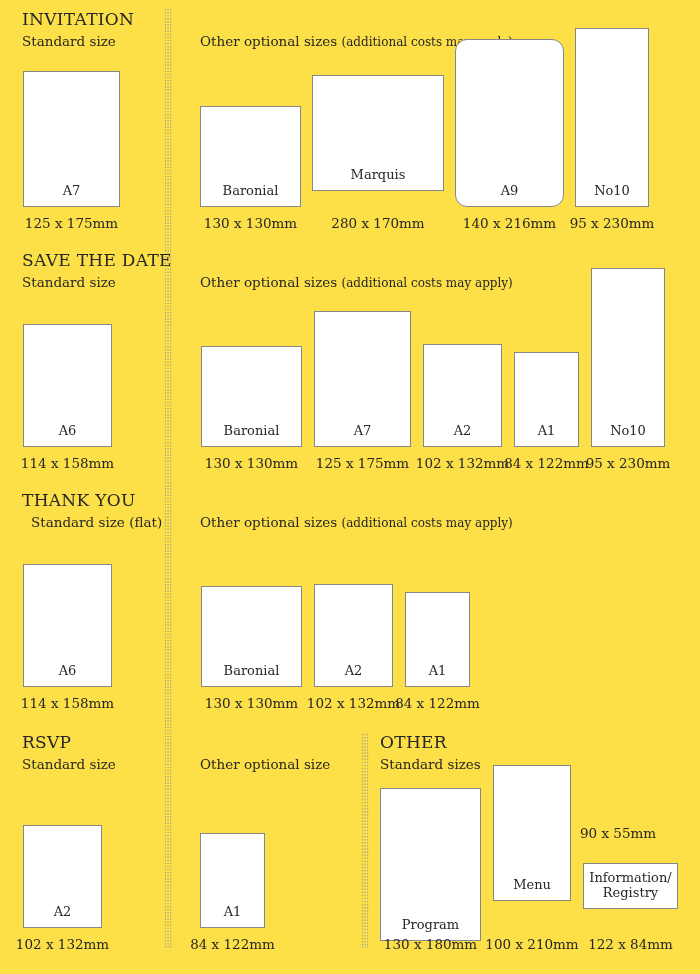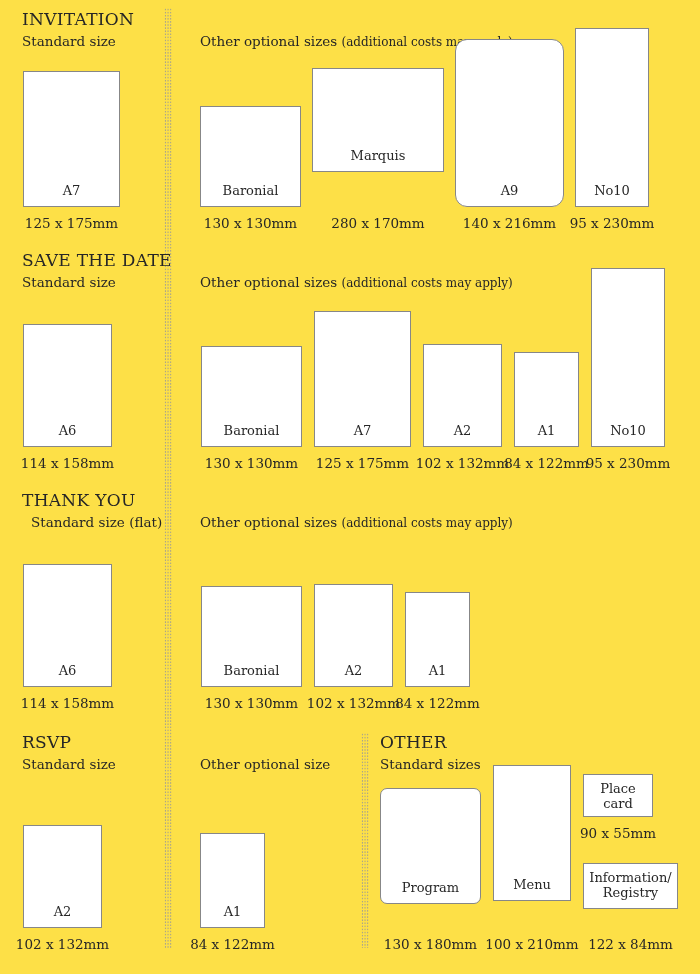--- a/index.html
+++ b/index.html
@@ -38,21 +38,21 @@
     <div class="section-subheading" style="left: 22px; top: 33px;">Standard size</div>
     <div class="optional-heading" style="left: 200px; top: 33px;"><span>Other optional sizes</span> <span class="note">(additional costs may apply)</span></div>
     <div class="card-rect" style="left: 23px; top: 71px; width: 97px; height: 136px;">
       <div class="card-label">A7</div>
     </div>
     <div class="size-label" style="left: -28.5px; top: 216px;">125 x 175mm</div>
     <div class="card-rect" style="left: 200px; top: 106px; width: 101px; height: 101px;">
       <div class="card-label">Baronial</div>
     </div>
     <div class="size-label" style="left: 150.5px; top: 216px;">130 x 130mm</div>
-    <div class="card-rect" style="left: 312px; top: 68px; width: 132px; height: 104px;">
+    <div class="card-rect" style="left: 312px; top: 75px; width: 132px; height: 116px;">
       <div class="card-label">Marquis</div>
     </div>
     <div class="size-label" style="left: 278px; top: 216px;">280 x 170mm</div>
     <div class="card-rect" style="left: 455px; top: 39px; width: 109px; height: 168px; border-radius: 12px;">
       <div class="card-label">A9</div>
     </div>
     <div class="size-label" style="left: 409.5px; top: 216px;">140 x 216mm</div>
     <div class="card-rect" style="left: 575px; top: 28px; width: 74px; height: 179px;">
       <div class="card-label">No10</div>
     </div>
@@ -109,31 +109,27 @@
     <div class="card-rect" style="left: 23px; top: 825px; width: 79px; height: 103px;">
       <div class="card-label">A2</div>
     </div>
     <div class="size-label" style="left: -37.5px; top: 937px;">102 x 132mm</div>
     <div class="card-rect" style="left: 200px; top: 833px; width: 65px; height: 95px;">
       <div class="card-label">A1</div>
     </div>
     <div class="size-label" style="left: 132.5px; top: 937px;">84 x 122mm</div>
     <div class="section-heading" style="left: 380px; top: 732px;">OTHER</div>
     <div class="section-subheading" style="left: 380px; top: 756px;">Standard sizes</div>
-    <div class="card-rect" style="left: 380px; top: 788px; width: 101px; height: 116px; border-radius: 7px;">
+    <div class="card-rect" style="left: 380px; top: 788px; width: 101px; height: 153px;">
       <div class="card-label">Program</div>
     </div>
     <div class="size-label" style="left: 330.5px; top: 937px;">130 x 180mm</div>
     <div class="card-rect" style="left: 493px; top: 765px; width: 78px; height: 136px;">
       <div class="card-label">Menu</div>
     </div>
     <div class="size-label" style="left: 432px; top: 937px;">100 x 210mm</div>
     <div class="card-rect" style="left: 583px; top: 863px; width: 95px; height: 46px;">
       <div class="card-label">Information/
 Registry</div>
     </div>
     <div class="size-label" style="left: 530.5px; top: 937px;">122 x 84mm</div>
-    <div class="card-rect" style="left: 583px; top: 774px; width: 70px; height: 43px;">
-      <div class="card-label centered">Place
-card</div>
-    </div>
     <div class="size-label" style="left: 518px; top: 826px;">90 x 55mm</div>
   </div>
 
 </body></html>

